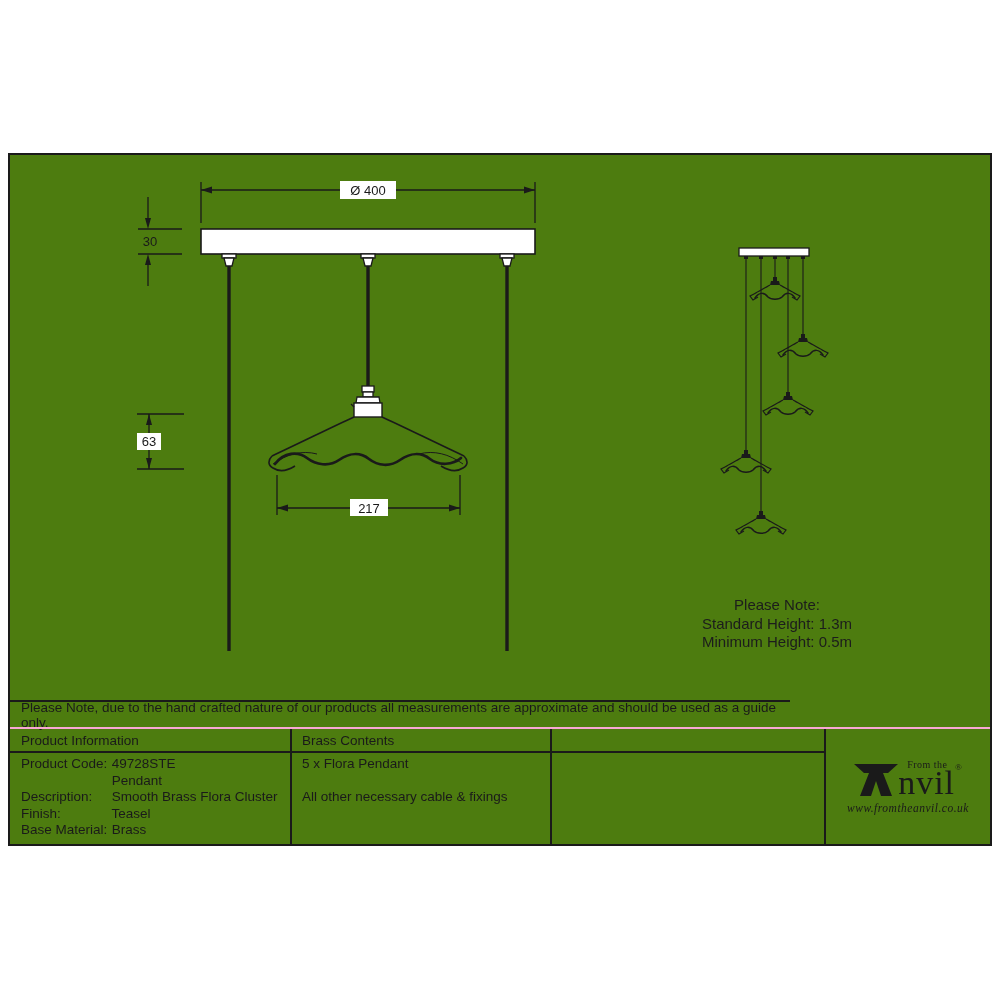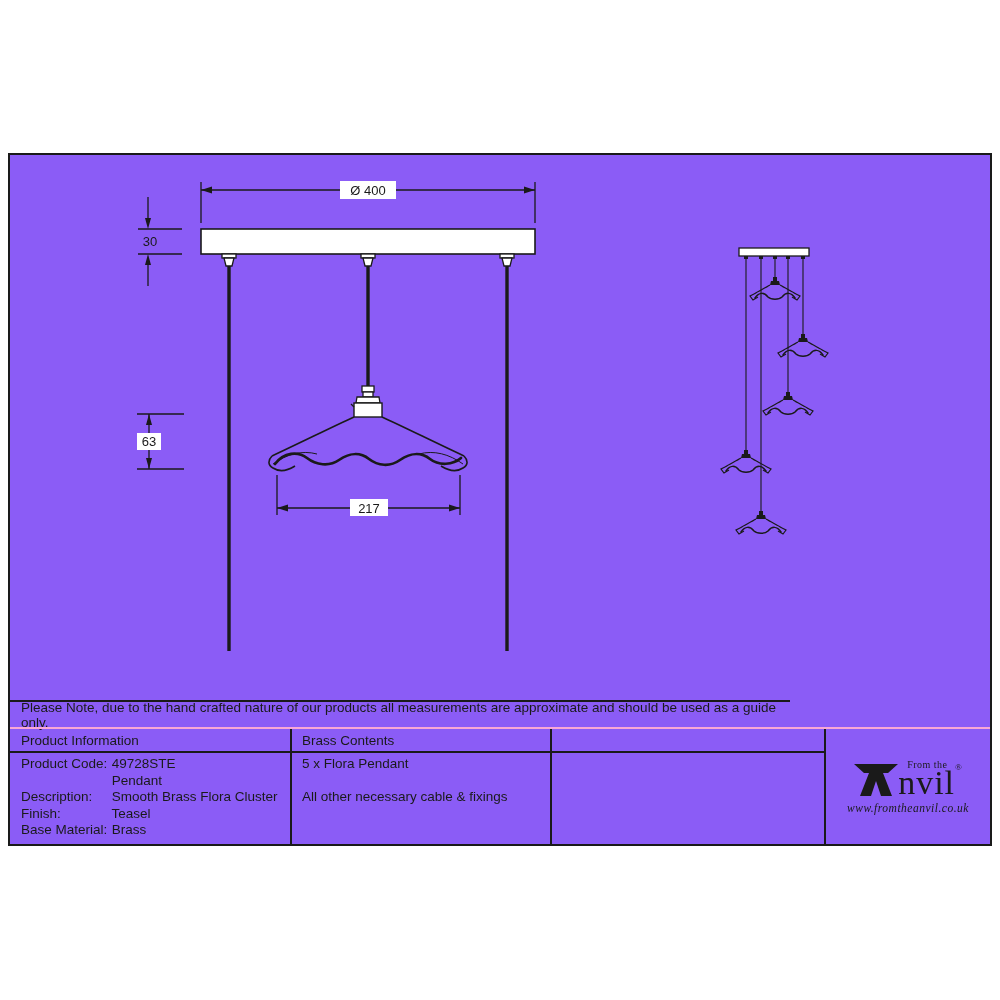--- a/index.html
+++ b/index.html
@@ -1,19 +1,19 @@
 <!DOCTYPE html>
 <html><head>
 <meta charset="utf-8">
 <style>
   * { margin:0; padding:0; box-sizing:border-box; }
   html,body { width:1000px; height:1000px; background:#ffffff;
     font-family:"Liberation Sans", sans-serif; color:#1a1a1a; }
   #sheet { position:absolute; left:8px; top:153px; width:984px; height:693px;
-    border:2px solid #1a1a1a; background:#8b5cf6; }
+    border:2px solid #1a1a1a; background:#4d7c0f; }
   #draw-area { position:absolute; left:0; top:0; width:980px; height:545px; }
   #draw-area svg { position:absolute; left:0; top:0; }
   #note-block { position:absolute; left:667px; top:441px; width:200px;
     text-align:center; font-size:15px; line-height:18.5px; color:#1c1c1c; }
   #disclaimer-row { position:absolute; left:0; top:545px; width:780px; height:27px;
     border-top:2px solid #1a1a1a; display:flex; align-items:center;
     padding-left:11px; font-size:13.5px; }
   #tbl { position:absolute; left:0; top:572px; width:980px; height:117px;
     border-top:2px solid #f9a8d4; }
   .vline { position:absolute; top:0; bottom:0; width:2px; background:#1a1a1a; }
@@ -160,20 +160,25 @@
           </defs>
           <use href="#mini-pendant" x="765" y="122"></use>
           <use href="#mini-pendant" x="793" y="179"></use>
           <use href="#mini-pendant" x="778" y="237"></use>
           <use href="#mini-pendant" x="736" y="295"></use>
           <use href="#mini-pendant" x="751" y="356"></use>
         </g>
       </g>
     </svg>
 
+    <div id="note-block">
+      <div>Please Note:</div>
+      <div>Standard Height: 1.3m</div>
+      <div>Minimum Height: 0.5m</div>
+    </div>
   </div>
 
   <div id="disclaimer-row">
     <span>Please Note, due to the hand crafted nature of our products all measurements are approximate and should be used as a guide only.</span>
   </div>
 
   <div id="tbl">
     <div class="vline" id="vline-1"></div>
     <div class="vline" id="vline-2"></div>
     <div class="vline" id="vline-3"></div>

